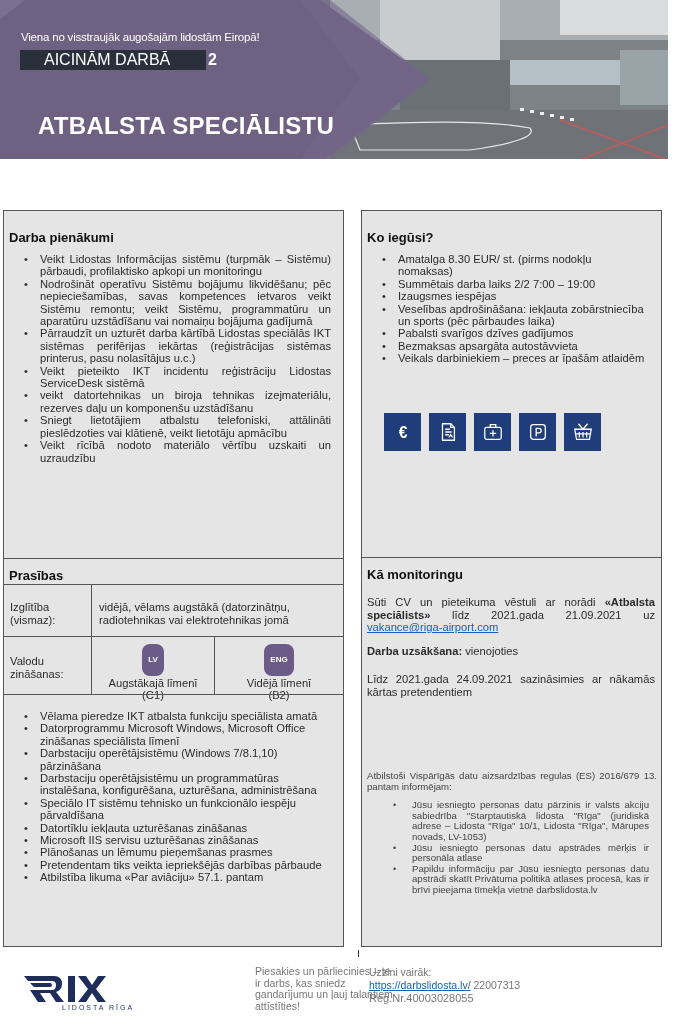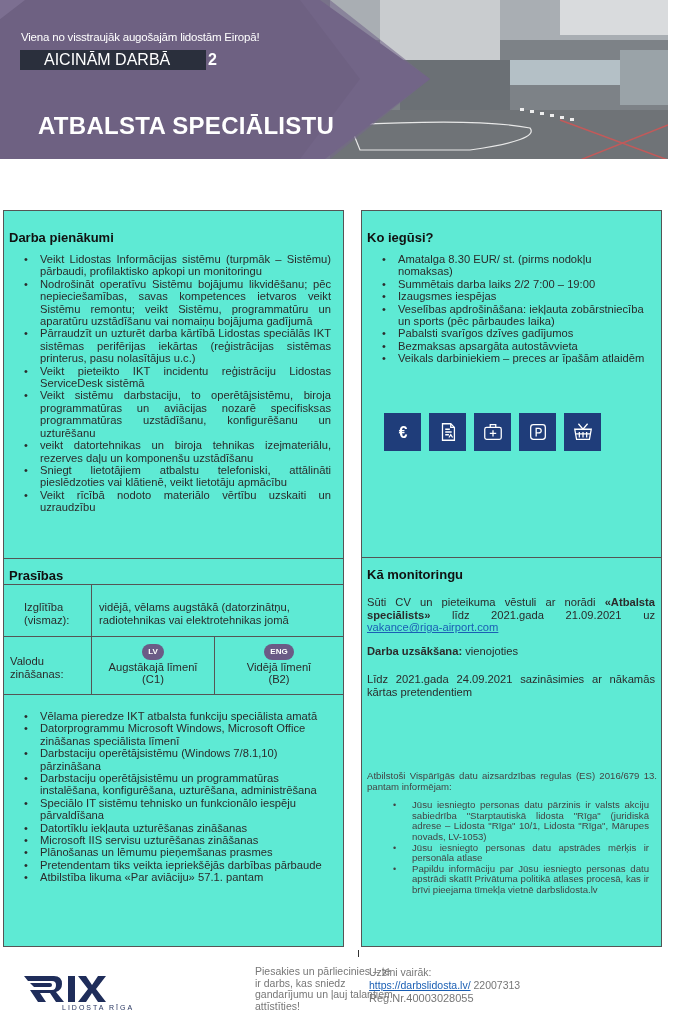--- a/index.html
+++ b/index.html
@@ -6,38 +6,38 @@
   body { width:683px; height:1024px; position:relative; overflow:hidden; font-family:"Liberation Sans", sans-serif; color:#2b2b2b; }
   .hero { position:absolute; left:0; top:0; width:668px; height:159px; overflow:hidden; background:#8b8f93; }
   .hero-photo { position:absolute; inset:0; }
   .hero-shape { position:absolute; left:0; top:0; width:100%; height:100%; }
   .hero-tagline { position:absolute; left:21px; top:31px; font-size:11.5px; color:#fff; letter-spacing:-0.2px; }
   .hero-badge { position:absolute; left:20px; top:50px; width:186px; height:20px; background:#2a2f3c; color:#fff; font-size:16px; line-height:20px; padding-left:24px; box-sizing:border-box; }
   .hero-badge-num { position:absolute; left:208px; top:50px; color:#fff; font-size:16px; line-height:20px; font-weight:bold; }
   .hero-title { position:absolute; left:30px; top:112px; color:#fff; font-size:24px; font-weight:bold; letter-spacing:0.3px;margin-left:8px; }
   .hero-sub { position:absolute; left:28px; top:167px; color:#fff; font-size:16px; line-height:20px; }
 
-  .box { position:absolute; border:1px solid #555; box-sizing:border-box; background:#5eead4; }
+  .box { position:absolute; border:1px solid #555; box-sizing:border-box; background:#e5e5e5; }
   .left-box { left:3px; top:210px; width:341px; height:737px; }
   .right-box { left:361px; top:210px; width:301px; height:737px;padding-left:44px; }
   .sec-title { font-weight:bold; font-size:13px; color:#111; }
   ul.bul { margin:8px; padding:0; list-style:none; }
   ul.bul li { position:relative; padding-left:23px; font-size:11.2px; line-height:12.4px; text-align:justify; color:#2b2b2b; }
   ul.bul li::before { content:"•"; position:absolute; left:7px; top:0; font-size:11px; }
 
   .duties { position:absolute; left:5px; top:19px; width:330px; }
   .duties ul.bul li { padding-right:0; }
   .divider-h { position:absolute; left:0; right:0; height:1px; background:#555; }
   .req-title { position:absolute; left:5px; top:357px; }
-  .req-table-edu-label { position:absolute; left:20px; top:390px; font-size:11.2px; line-height:13px; }
+  .req-table-edu-label { position:absolute; left:6px; top:390px; font-size:11.2px; line-height:13px; }
   .req-table-edu-val { position:absolute; left:95px; top:390px; font-size:11.2px; line-height:13px; }
   .vline { position:absolute; width:1px; background:#555; }
   .lang-label { position:absolute; left:6px; top:444px; font-size:11.2px; line-height:13px; }
   .lang-col { position:absolute; text-align:center; font-size:11.2px; line-height:12px; }
-  .lang-pill { display:inline-block; background:#6b5b86; color:#fff; font-size:8px; font-weight:bold; border-radius:8px; padding:2px 6px; margin-bottom:1px; }
+  .lang-pill { display:inline-block; background:#6b5b86; color:#fff; font-size:8px; font-weight:bold; border-radius:8px; padding:10px 6px; margin-bottom:1px; }
   .reqs { position:absolute; left:5px; top:491px; width:330px; }
   .reqs ul.bul li { text-align:left; }
 
   .benefits { position:absolute; left:5px; top:19px; width:290px; }
   .benefits ul.bul li { text-align:left; }
   .icons { position:absolute; left:22px; top:202px; display:flex; gap:8px; }
   .icon-tile { width:37px; height:38px; background:#1f3d7a; display:flex; align-items:center; justify-content:center; color:#fff; }
   .icon-tile svg { width:22px; height:22px; }
 
   .apply-title { position:absolute; left:5px; top:356px; }
@@ -99,21 +99,20 @@
 </div>
 
 <div class="box left-box">
   <div class="duties">
     <div class="sec-title" style="margin-bottom:3px;">Darba pienākumi</div>
     <ul class="bul">
       <li>Veikt Lidostas Informācijas sistēmu (turpmāk – Sistēmu) pārbaudi, profilaktisko apkopi un monitoringu</li>
       <li>Nodrošināt operatīvu Sistēmu bojājumu likvidēšanu; pēc nepieciešamības, savas kompetences ietvaros veikt Sistēmu remontu; veikt Sistēmu, programmatūru un aparatūru uzstādīšanu vai nomaiņu bojājuma gadījumā</li>
       <li>Pārraudzīt un uzturēt darba kārtībā Lidostas speciālās IKT sistēmas perifērijas iekārtas (reģistrācijas sistēmas printerus, pasu nolasītājus u.c.)</li>
       <li>Veikt pieteikto IKT incidentu reģistrāciju Lidostas ServiceDesk sistēmā</li>
-      <li>Veikt sistēmu darbstaciju, to operētājsistēmu, biroja programmatūras un aviācijas nozarē specifisksas programmatūras uzstādīšanu, konfigurēšanu un uzturēšanu</li>
       <li>veikt datortehnikas un biroja tehnikas izejmateriālu, rezerves daļu un komponenšu uzstādīšanu</li>
       <li>Sniegt lietotājiem atbalstu telefoniski, attālināti pieslēdzoties vai klātienē, veikt lietotāju apmācību</li>
       <li>Veikt rīcībā nodoto materiālo vērtību uzskaiti un uzraudzību</li>
     </ul>
   </div>
 
   <div class="divider-h" style="top:347px;"></div>
   <div class="sec-title req-title">Prasības</div>
   <div class="divider-h" style="top:373px;"></div>
 

